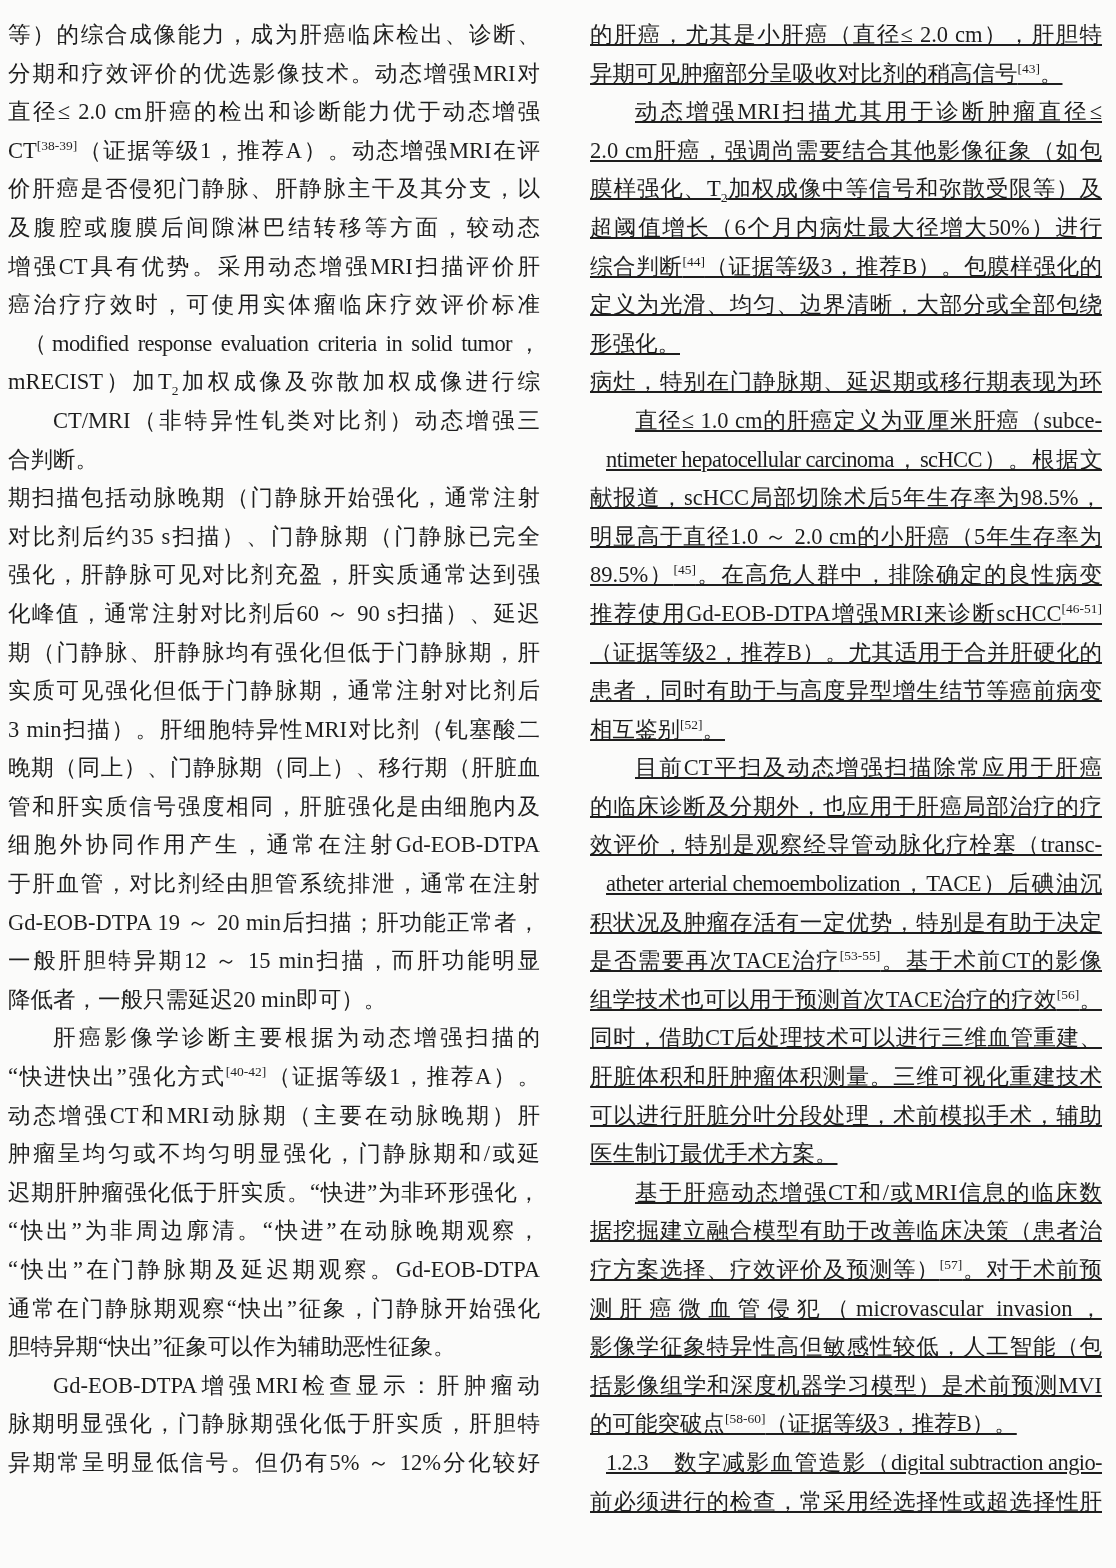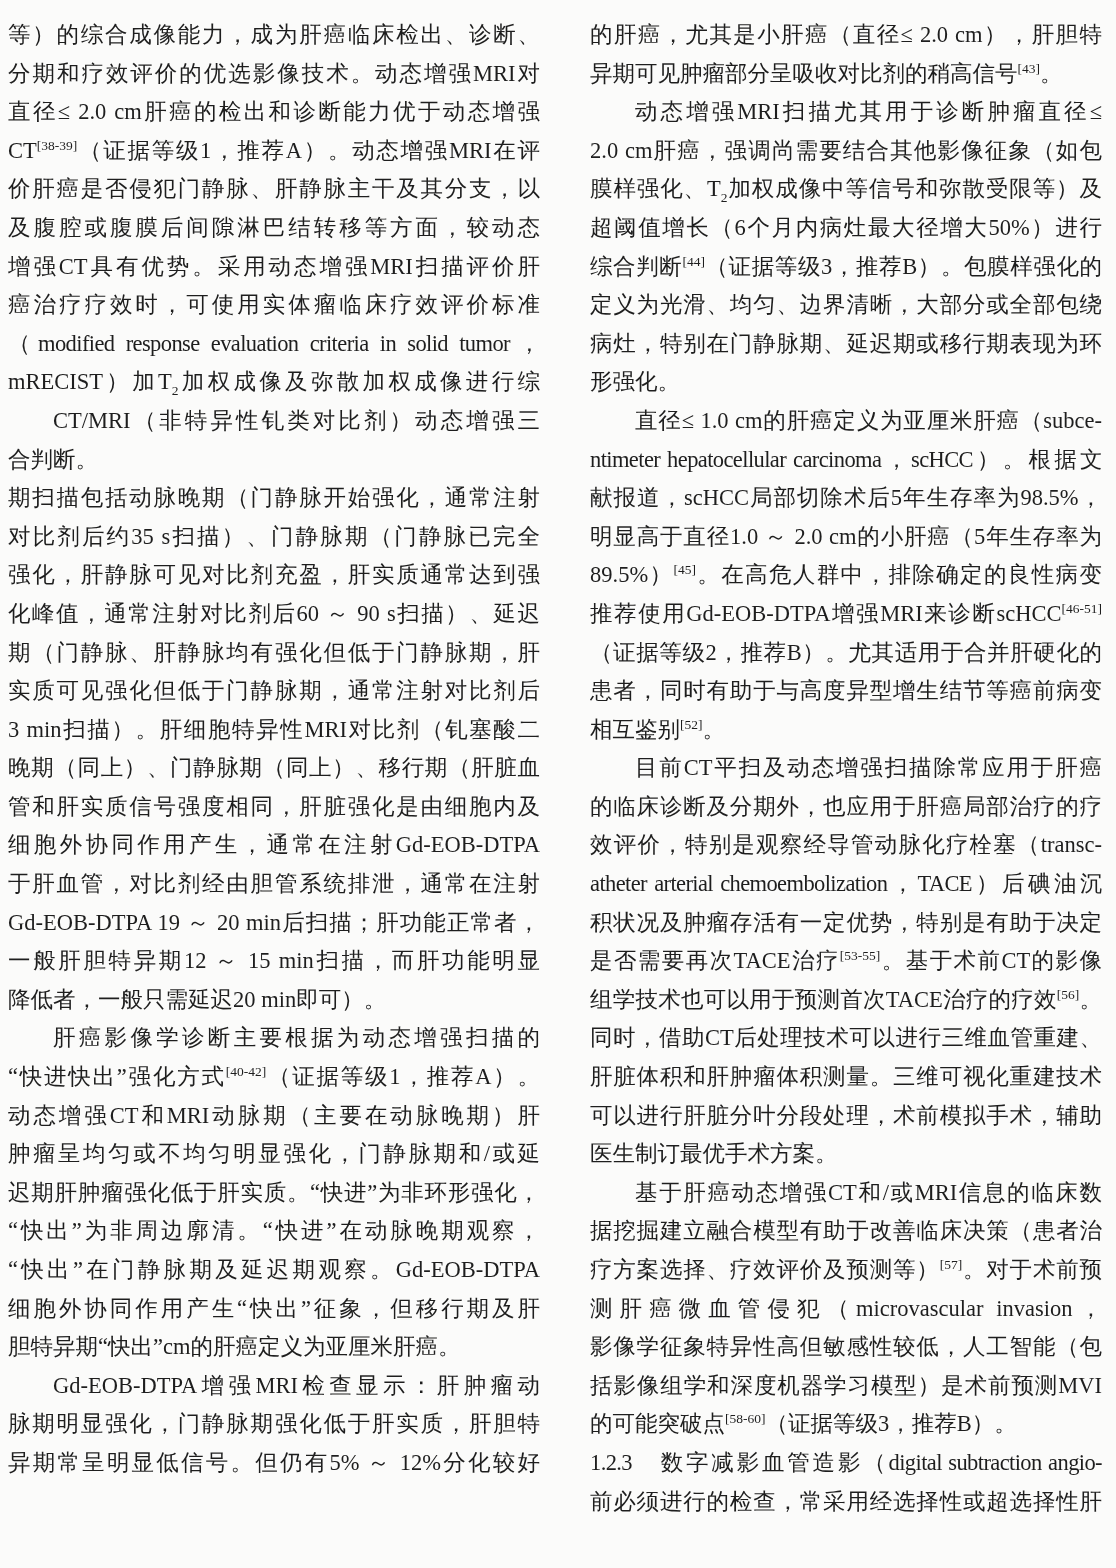--- a/index.html
+++ b/index.html
@@ -12,32 +12,32 @@
     box-sizing:border-box;
     width:1116px;height:1568px;
     padding:16px 14px 1px 8px;
     display:flex;
     gap:50px;
     font-family:"Liberation Serif","DejaVu Serif",serif;
     color:#1e1e1e;
   }
   .col{overflow:hidden;}
   .col-left{width:532px;}
-  .col-right{width:512px;}
+  .col-right{width:512px;text-decoration:underline;}
   .line{
     height:38.6px;
     line-height:38.6px;
     font-size:22.5px;
     text-align:justify;
     text-align-last:justify;
     overflow:hidden;
   }
   .line.end{text-align-last:left;}
   .line.indent{text-indent:2em;}
-  .line.tight{letter-spacing:-0.6px;word-spacing:-2px;}
+  .line.tight{letter-spacing:-0.6px;word-spacing:-2px;margin-left:16px;}
   .line sup{font-size:0.60em;line-height:0;vertical-align:super;letter-spacing:0;}
   .line sub{font-size:0.60em;line-height:0;vertical-align:sub;letter-spacing:0;}
 </style>
 </head>
 <body>
 
 <div class="page">
   <div class="col col-left">
       <div class="line">等）的综合成像能力，成为肝癌临床检出、诊断、</div>
       <div class="line">分期和疗效评价的优选影像技术。动态增强MRI对</div>
@@ -65,37 +65,37 @@
       <div class="line">Gd-EOB-DTPA 19 ～ 20 min后扫描；肝功能正常者，</div>
       <div class="line">一般肝胆特异期12 ～ 15 min扫描，而肝功能明显</div>
       <div class="line end">降低者，一般只需延迟20 min即可）。</div>
       <div class="line indent">肝癌影像学诊断主要根据为动态增强扫描的</div>
       <div class="line">“快进快出”强化方式<sup>[40-42]</sup>（证据等级1，推荐A）。</div>
       <div class="line">动态增强CT和MRI动脉期（主要在动脉晚期）肝</div>
       <div class="line">肿瘤呈均匀或不均匀明显强化，门静脉期和/或延</div>
       <div class="line">迟期肝肿瘤强化低于肝实质。“快进”为非环形强化，</div>
       <div class="line">“快出”为非周边廓清。“快进”在动脉晚期观察，</div>
       <div class="line">“快出”在门静脉期及延迟期观察。Gd-EOB-DTPA</div>
-      <div class="line">细胞外协同作用产生“快出”征象，但移行期及肝</div>
-      <div class="line end">胆特异期“快出”cm的肝癌定义为亚厘米肝癌。</div>
+      <div class="line">通常在门静脉期观察“快出”征象，门静脉开始强化</div>
+      <div class="line end">胆特异期“快出”征象可以作为辅助恶性征象。</div>
       <div class="line indent">Gd-EOB-DTPA增强MRI检查显示：肝肿瘤动</div>
       <div class="line">脉期明显强化，门静脉期强化低于肝实质，肝胆特</div>
       <div class="line">异期常呈明显低信号。但仍有5% ～ 12%分化较好</div>
     </div>
   <div class="col col-right">
       <div class="line">的肝癌，尤其是小肝癌（直径≤ 2.0 cm），肝胆特</div>
       <div class="line end">异期可见肿瘤部分呈吸收对比剂的稍高信号<sup>[43]</sup>。</div>
       <div class="line indent">动态增强MRI扫描尤其用于诊断肿瘤直径≤</div>
       <div class="line">2.0 cm肝癌，强调尚需要结合其他影像征象（如包</div>
       <div class="line">膜样强化、T<sub>2</sub>加权成像中等信号和弥散受限等）及</div>
       <div class="line">超阈值增长（6个月内病灶最大径增大50%）进行</div>
       <div class="line">综合判断<sup>[44]</sup>（证据等级3，推荐B）。包膜样强化的</div>
       <div class="line">定义为光滑、均匀、边界清晰，大部分或全部包绕</div>
+      <div class="line end">形强化。</div>
       <div class="line">病灶，特别在门静脉期、延迟期或移行期表现为环</div>
-      <div class="line end">形强化。</div>
       <div class="line indent">直径≤ 1.0 cm的肝癌定义为亚厘米肝癌（subce-</div>
       <div class="line tight">ntimeter hepatocellular carcinoma，scHCC）。根据文</div>
       <div class="line">献报道，scHCC局部切除术后5年生存率为98.5%，</div>
       <div class="line">明显高于直径1.0 ～ 2.0 cm的小肝癌（5年生存率为</div>
       <div class="line">89.5%）<sup>[45]</sup>。在高危人群中，排除确定的良性病变后，</div>
       <div class="line">推荐使用Gd-EOB-DTPA增强MRI来诊断scHCC<sup>[46-51]</sup></div>
       <div class="line">（证据等级2，推荐B）。尤其适用于合并肝硬化的</div>
       <div class="line">患者，同时有助于与高度异型增生结节等癌前病变</div>
       <div class="line end">相互鉴别<sup>[52]</sup>。</div>
       <div class="line indent">目前CT平扫及动态增强扫描除常应用于肝癌</div>

